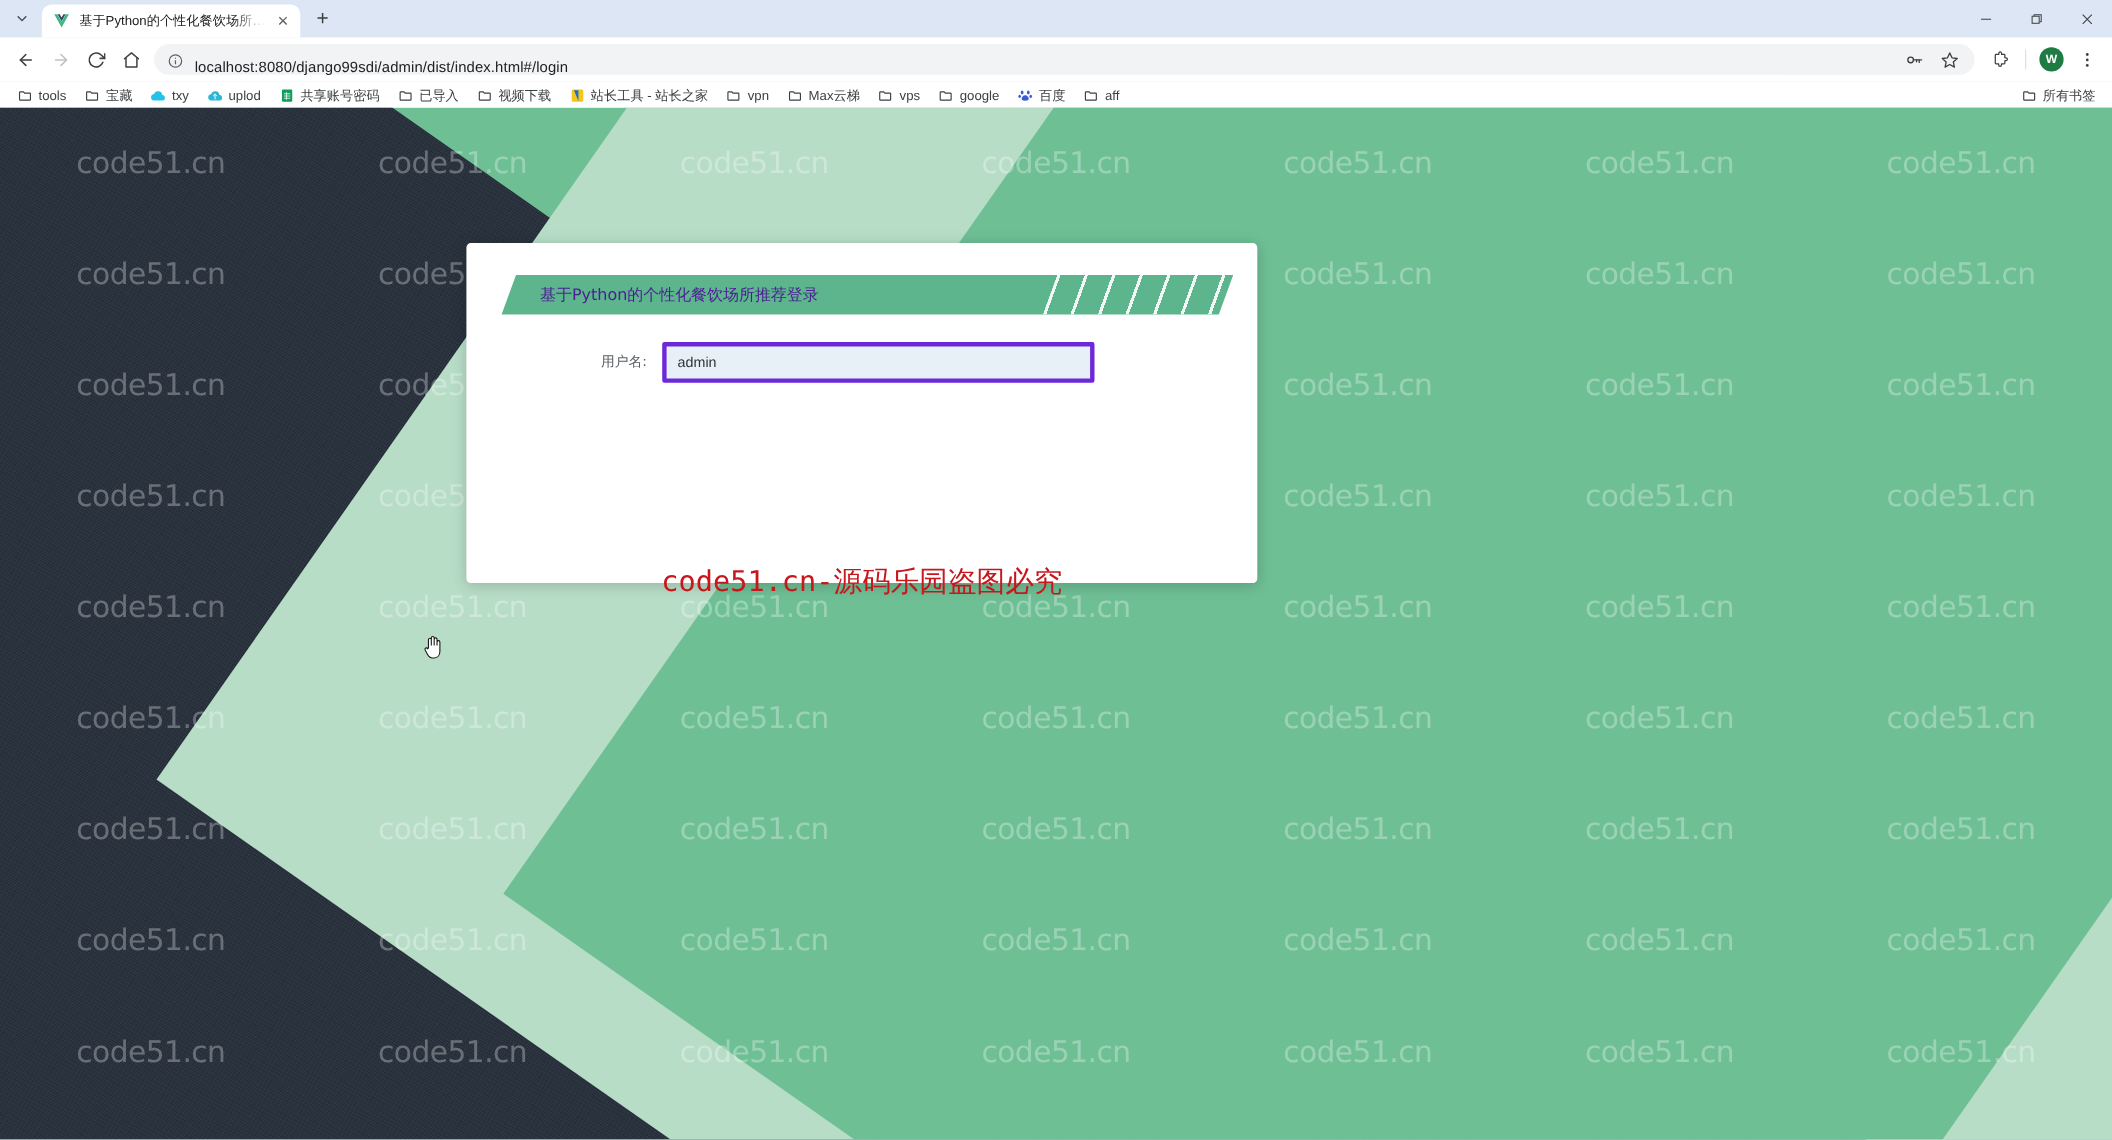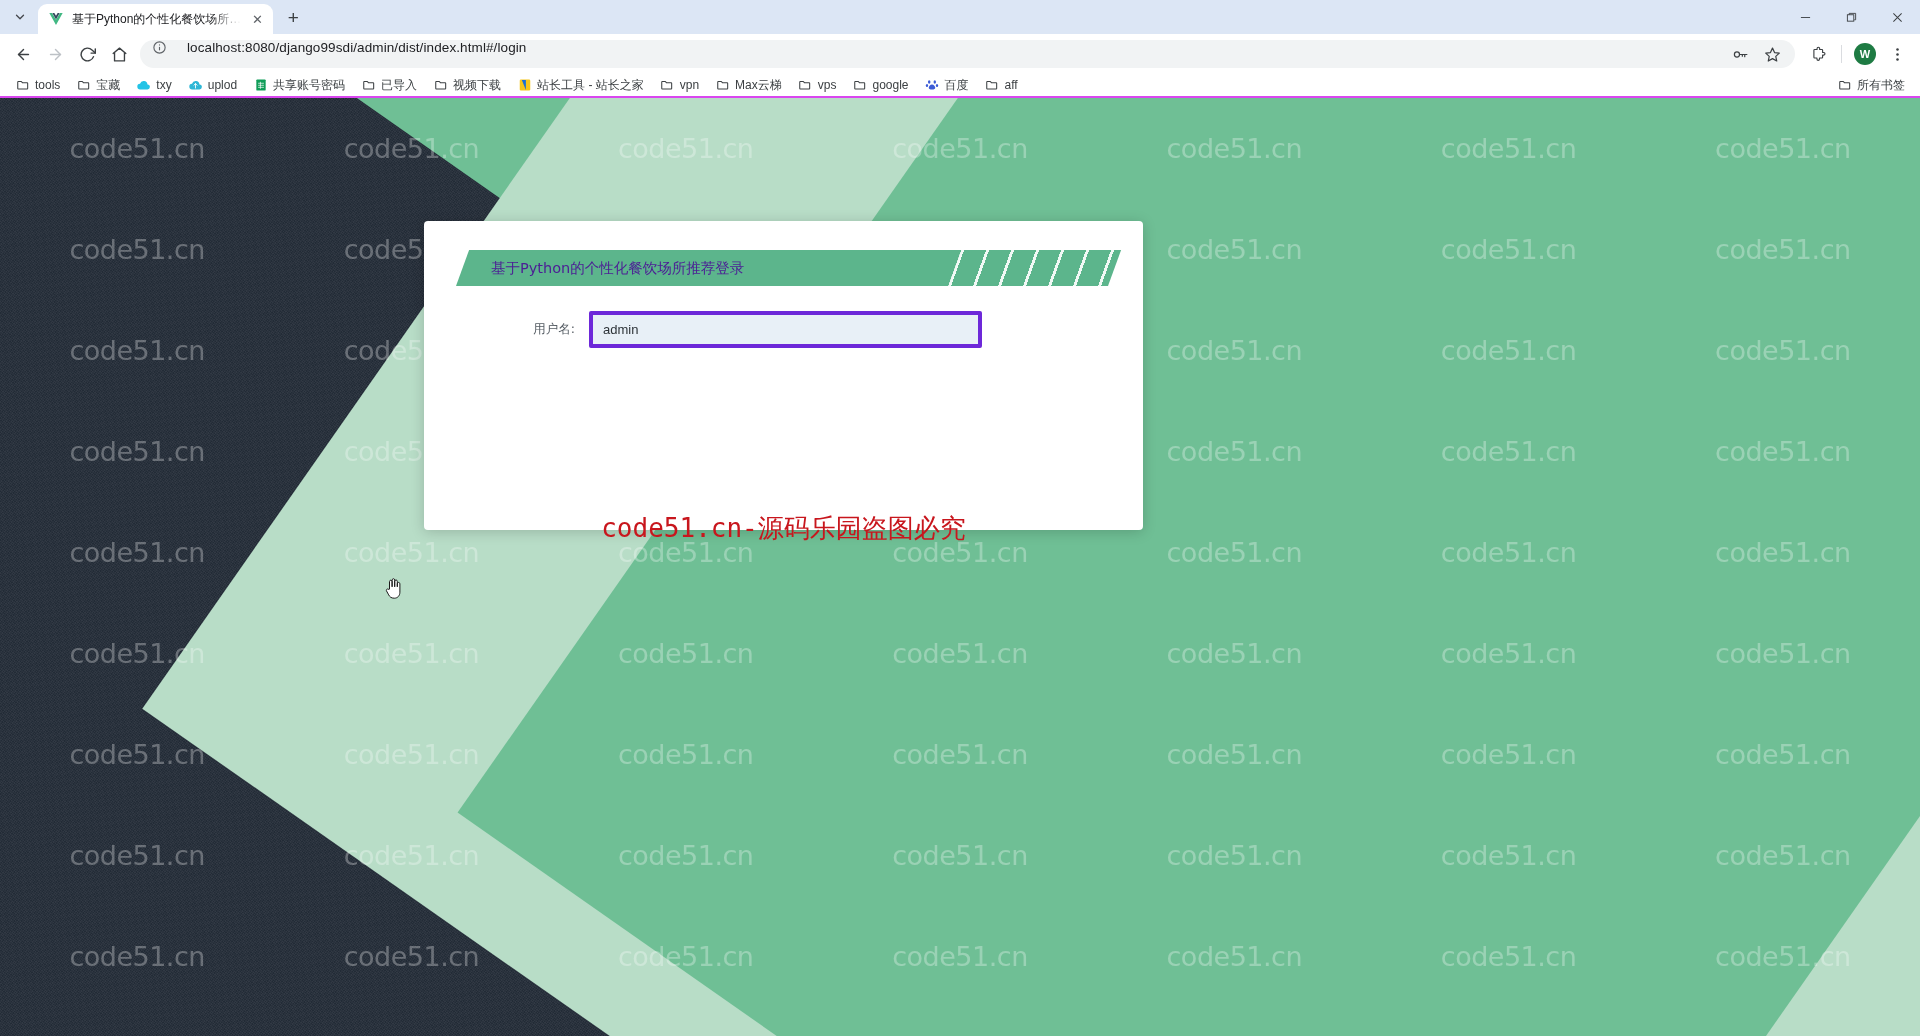--- a/index.html
+++ b/index.html
@@ -63,21 +63,21 @@
   }
   .tb-btn {
     width: 30px; height: 30px; border-radius: 50%;
     display: flex; align-items: center; justify-content: center;
     color: #3c4043; flex: 0 0 30px;
   }
   .tb-btn.disabled { color: #bdc1c6; }
   .omnibox {
     flex: 1 1 auto; height: 28px; background: #f1f3f4;
     border-radius: 14px; margin: 0 6px 0 4px;
-    display: flex; align-items: flex-start; padding: 0 12px; gap: 20px;
+    display: flex; align-items: flex-end; padding: 0 12px; gap: 10px;
     position: relative;
   }
   .omnibox .url {
     font-size: 13.5px; color: #202124; white-space: nowrap;
     letter-spacing: 0.1px;
   }
   .omni-right {
     position: absolute; right: 8px; top: 0; height: 28px;
     display: flex; align-items: center; gap: 2px;
   }
@@ -85,21 +85,21 @@
   .tb-sep { width: 1px; height: 18px; background: #dadce0; margin: 0 6px; }
   .avatar {
     width: 22px; height: 22px; border-radius: 50%;
     background: #1e7b43; color: #fff; font-size: 11px; font-weight: bold;
     display: flex; align-items: center; justify-content: center;
   }
 
   .bookmarks {
     height: 28px; background: #ffffff;
     display: flex; align-items: center; padding: 0 8px;
-    gap: 2px; border-bottom: 6px solid #d946ef; position: relative;
+    gap: 2px; border-bottom: 2px solid #d946ef; position: relative;
   }
   .bm {
     display: flex; align-items: center; gap: 5px;
     padding: 3px 7px; border-radius: 4px;
     font-size: 12px; color: #3c4043; white-space: nowrap;
   }
   .bm-ico { width: 15px; height: 15px; flex: 0 0 15px; display:flex; align-items:center; justify-content:center;}
   .bm-all {
     position: absolute; right: 8px;
     display: flex; align-items: center; gap: 5px;
@@ -189,21 +189,21 @@
     white-space: nowrap;
     z-index: 2;
   }
 
   .form-row {
     position: absolute; display: flex; align-items: center;
   }
   .form-row.user { left: 0; top: 90px; width: 100%; }
   .form-row.pass { left: 0; top: 158px; width: 100%; }
   .f-label {
-    width: 165px; text-align: right; padding-right: 14px;
+    width: 178px; text-align: right; padding-right: 14px;
     font-size: 12.5px; color: #555c63;
     font-family: "DejaVu Sans", sans-serif;
   }
   .f-input {
     width: 393px; height: 37px;
     background: #e8f0f7;
     border: 4px solid #6d28d9;
     border-radius: 2px;
     display: flex; align-items: center;
     padding: 0 10px;

